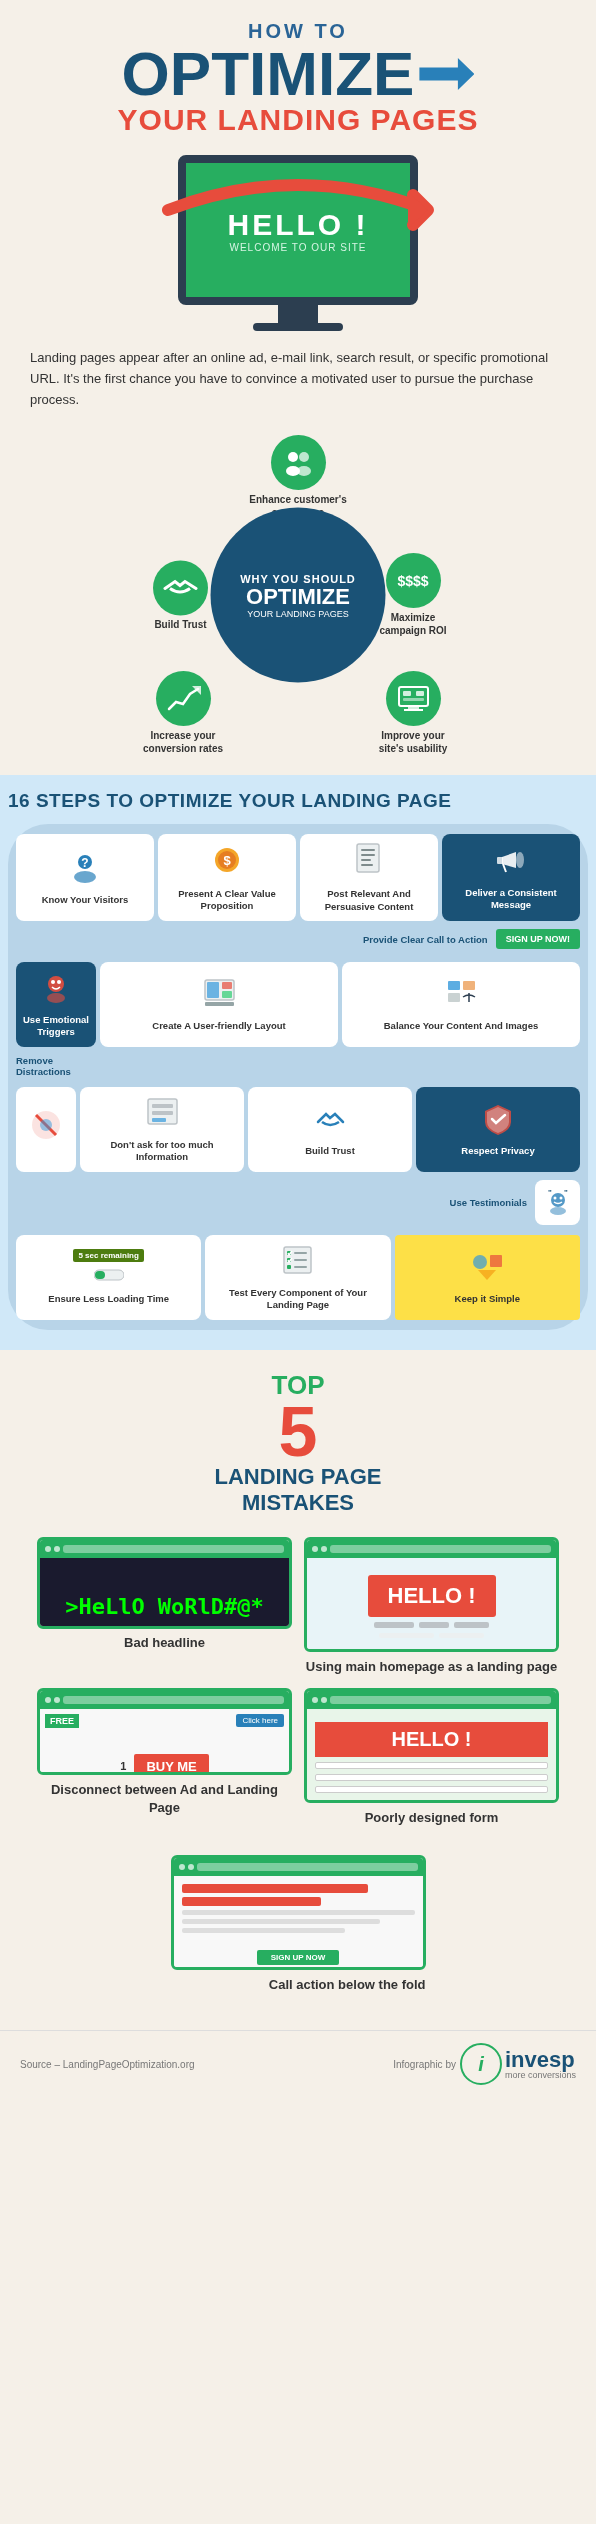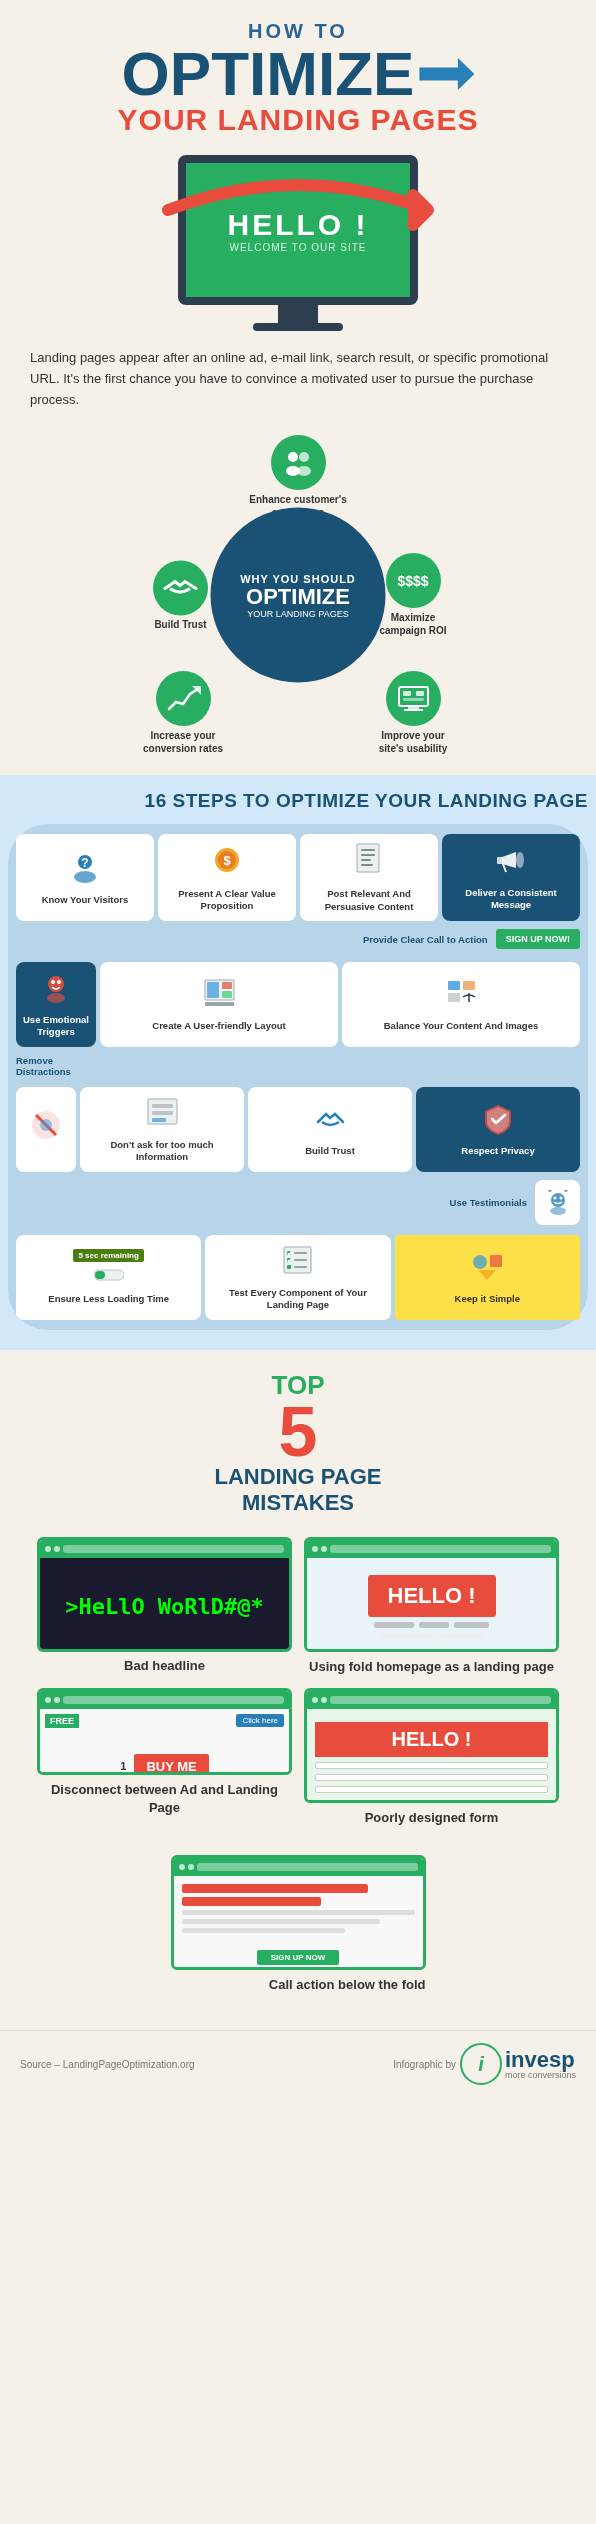--- a/index.html
+++ b/index.html
@@ -110,21 +110,21 @@
           <rect x="20" y="7" width="8" height="5" rx="1" fill="white" opacity="0.8"></rect>
           <rect x="7" y="14" width="21" height="3" rx="1" fill="white" opacity="0.5"></rect>
         </svg>
       </div>
       <div style="font-size:10px;font-weight:bold;color:#333;line-height:1.3;">Improve your site's usability</div>
     </div>
   </div>
 </div>
 
 <div style="background:#d0e8f8;padding:15px 8px 20px;">
-  <div style="text-align:right;font-size:19px;font-weight:900;color:#1a5276;text-transform:uppercase;margin-bottom:12px;letter-spacing:0.5px;">16 STEPS TO OPTIMIZE YOUR LANDING PAGE</div>
+  <div style="text-align:left;font-size:19px;font-weight:900;color:#1a5276;text-transform:uppercase;margin-bottom:12px;letter-spacing:0.5px;">16 STEPS TO OPTIMIZE YOUR LANDING PAGE</div>
 
   <div style="background:#b8d4e8;border-radius:40px 40px 0 0;padding:10px 8px 8px;">
     <div style="display:flex;justify-content:space-around;gap:4px;">
 
       <div style="background:white;border-radius:8px;padding:8px 5px;text-align:center;flex:1;min-height:85px;display:flex;flex-direction:column;align-items:center;justify-content:center;">
         <div style="font-size:24px;margin-bottom:4px;">
           <svg width="35" height="35" viewBox="0 0 35 35">
             <circle cx="17" cy="13" r="7" fill="#2980b9"></circle>
             <text x="17" y="18" text-anchor="middle" fill="white" font-size="12" font-weight="bold">?</text>
             <ellipse cx="17" cy="28" rx="11" ry="6" fill="#2980b9" opacity="0.7"></ellipse>
@@ -340,21 +340,21 @@
 <div style="background:#f5f0e8;padding:20px 15px 15px;">
   <div style="text-align:center;margin-bottom:20px;">
     <div style="font-size:26px;font-weight:900;color:#27ae60;text-transform:uppercase;">TOP</div>
     <div style="font-size:70px;font-weight:900;color:#e74c3c;line-height:0.9;">5</div>
     <div style="font-size:22px;font-weight:900;color:#1a5276;text-transform:uppercase;line-height:1.2;">LANDING PAGE<br>MISTAKES</div>
   </div>
 
   <div style="display:flex;flex-wrap:wrap;gap:12px;justify-content:center;">
 
     <div style="width:255px;text-align:center;">
-      <div style="border:3px solid #27ae60;border-radius:6px;overflow:hidden;margin-bottom:6px;height:115px;">
+      <div style="border:3px solid #27ae60;border-radius:6px;overflow:hidden;margin-bottom:6px;height:92px;">
         <div style="height:18px;background:#27ae60;display:flex;align-items:center;padding:0 5px;gap:3px;">
           <div style="width:6px;height:6px;border-radius:50%;background:rgba(255,255,255,0.7);"></div>
           <div style="width:6px;height:6px;border-radius:50%;background:rgba(255,255,255,0.7);"></div>
           <div style="flex:1;height:8px;background:rgba(255,255,255,0.4);border-radius:3px;"></div>
         </div>
         <div style="background:#1a1a2e;height:97px;display:flex;align-items:center;justify-content:center;">
           <div style="font-size:22px;font-weight:900;color:#00ff00;font-family:monospace;">&gt;HeLlO WoRlD#@*</div>
         </div>
       </div>
       <div style="font-size:13px;font-weight:bold;color:#333;">Bad headline</div>
@@ -373,21 +373,21 @@
             <div style="height:6px;width:40px;background:#bdc3c7;border-radius:2px;"></div>
             <div style="height:6px;width:30px;background:#bdc3c7;border-radius:2px;"></div>
             <div style="height:6px;width:35px;background:#bdc3c7;border-radius:2px;"></div>
           </div>
           <div style="display:flex;gap:5px;">
             <div style="height:5px;width:55px;background:#ecf0f1;border-radius:2px;"></div>
             <div style="height:5px;width:45px;background:#ecf0f1;border-radius:2px;"></div>
           </div>
         </div>
       </div>
-      <div style="font-size:13px;font-weight:bold;color:#333;line-height:1.4;">Using fold homepage as a landing page</div>
+      <div style="font-size:13px;font-weight:bold;color:#333;line-height:1.4;">Using main homepage as a landing page</div>
     </div>
 
     <div style="width:255px;text-align:center;">
       <div style="border:3px solid #27ae60;border-radius:6px;overflow:hidden;margin-bottom:6px;height:87px;">
         <div style="height:18px;background:#27ae60;display:flex;align-items:center;padding:0 5px;gap:3px;">
           <div style="width:6px;height:6px;border-radius:50%;background:rgba(255,255,255,0.7);"></div>
           <div style="width:6px;height:6px;border-radius:50%;background:rgba(255,255,255,0.7);"></div>
           <div style="flex:1;height:8px;background:rgba(255,255,255,0.4);border-radius:3px;"></div>
         </div>
         <div style="background:#f8f8f8;height:97px;padding:5px;display:flex;flex-direction:column;gap:3px;">

